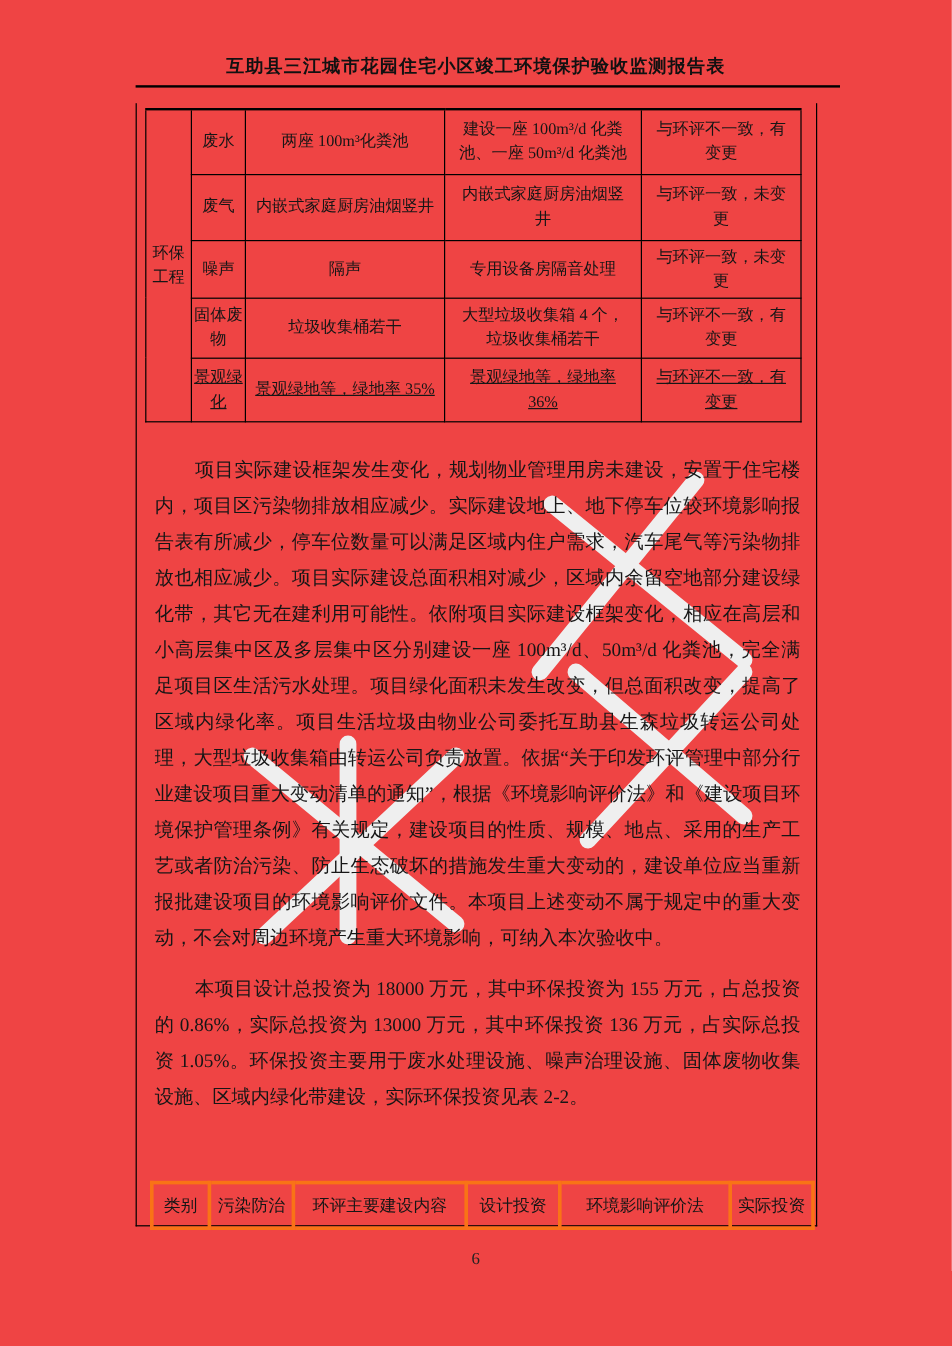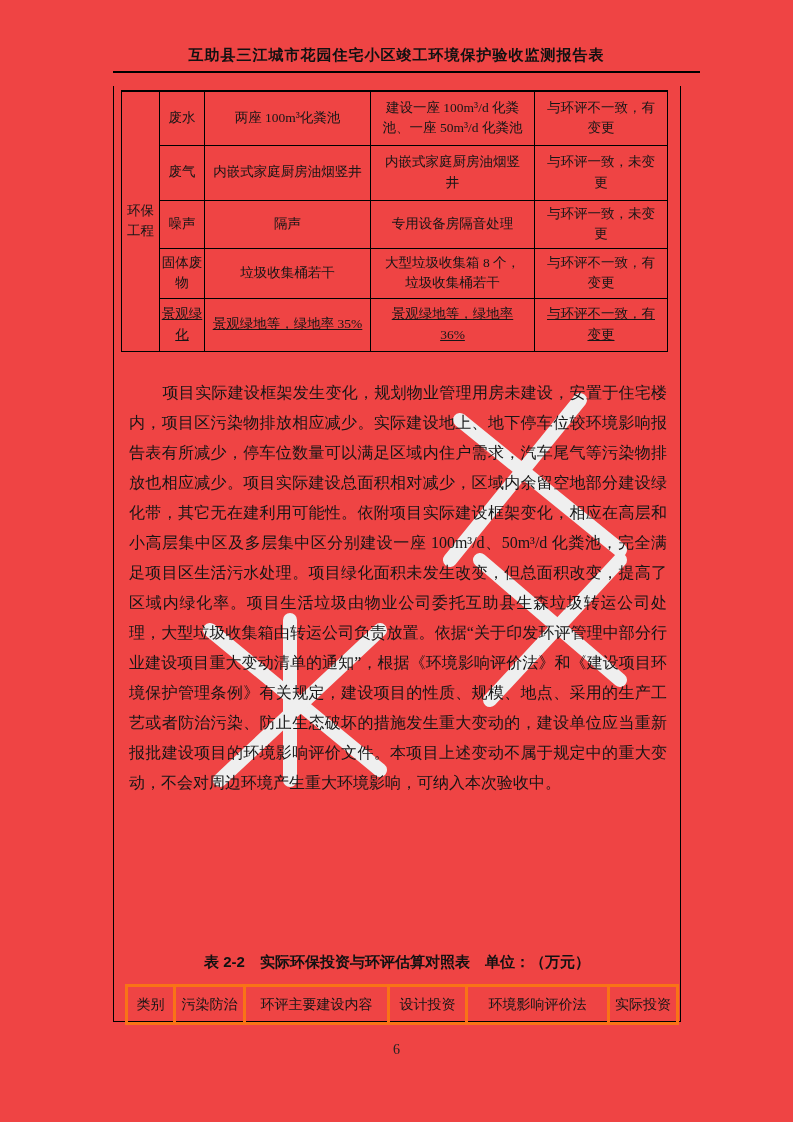--- a/index.html
+++ b/index.html
@@ -121,37 +121,37 @@
       </tr>
       <tr class="rh3">
         <td>噪声</td>
         <td>隔声</td>
         <td class="col-actual">专用设备房隔音处理</td>
         <td class="col-comp">与环评一致，未变更</td>
       </tr>
       <tr class="rh4">
         <td>固体废物</td>
         <td>垃圾收集桶若干</td>
-        <td class="col-actual">大型垃圾收集箱 8 个，垃圾收集桶若干</td>
+        <td class="col-actual">大型垃圾收集箱 4 个，垃圾收集桶若干</td>
         <td class="col-comp">与环评不一致，有变更</td>
       </tr>
       <tr class="rh5">
         <td>景观绿化</td>
         <td>景观绿地等，绿地率 35%</td>
         <td class="col-actual">景观绿地等，绿地率 36%</td>
         <td class="col-comp">与环评不一致，有变更</td>
       </tr>
     </tbody>
       </table>
 
     <div class="content-text">
       <p>项目实际建设框架发生变化，规划物业管理用房未建设，安置于住宅楼内，项目区污染物排放相应减少。实际建设地上、地下停车位较环境影响报告表有所减少，停车位数量可以满足区域内住户需求，汽车尾气等污染物排放也相应减少。项目实际建设总面积相对减少，区域内余留空地部分建设绿化带，其它无在建利用可能性。依附项目实际建设框架变化，相应在高层和小高层集中区及多层集中区分别建设一座 100m³/d、50m³/d 化粪池，完全满足项目区生活污水处理。项目绿化面积未发生改变，但总面积改变，提高了区域内绿化率。项目生活垃圾由物业公司委托互助县生森垃圾转运公司处理，大型垃圾收集箱由转运公司负责放置。依据“关于印发环评管理中部分行业建设项目重大变动清单的通知”，根据《环境影响评价法》和《建设项目环境保护管理条例》有关规定，建设项目的性质、规模、地点、采用的生产工艺或者防治污染、防止生态破坏的措施发生重大变动的，建设单位应当重新报批建设项目的环境影响评价文件。本项目上述变动不属于规定中的重大变动，不会对周边环境产生重大环境影响，可纳入本次验收中。</p>
+      <p>本项目设计总投资为 18000 万元，其中环保投资为 155 万元，占总投资的 0.86%，实际总投资为 13000 万元，其中环保投资 136 万元，占实际总投资 1.05%。环保投资主要用于废水处理设施、噪声治理设施、固体废物收集设施、区域内绿化带建设，实际环保投资见表 2-2。</p>
     </div>
 
-    <div class="table2-caption">表 2-2　实际环保投资与环评估算对照表　单位：（万元）</div>
 
     <table class="inv-table">
       <colgroup>
         <col style="width:48px">
           <col style="width:70px">
           <col style="width:144px">
           <col style="width:78px">
           <col style="width:142px">
           <col style="width:69px">
       </colgroup>

